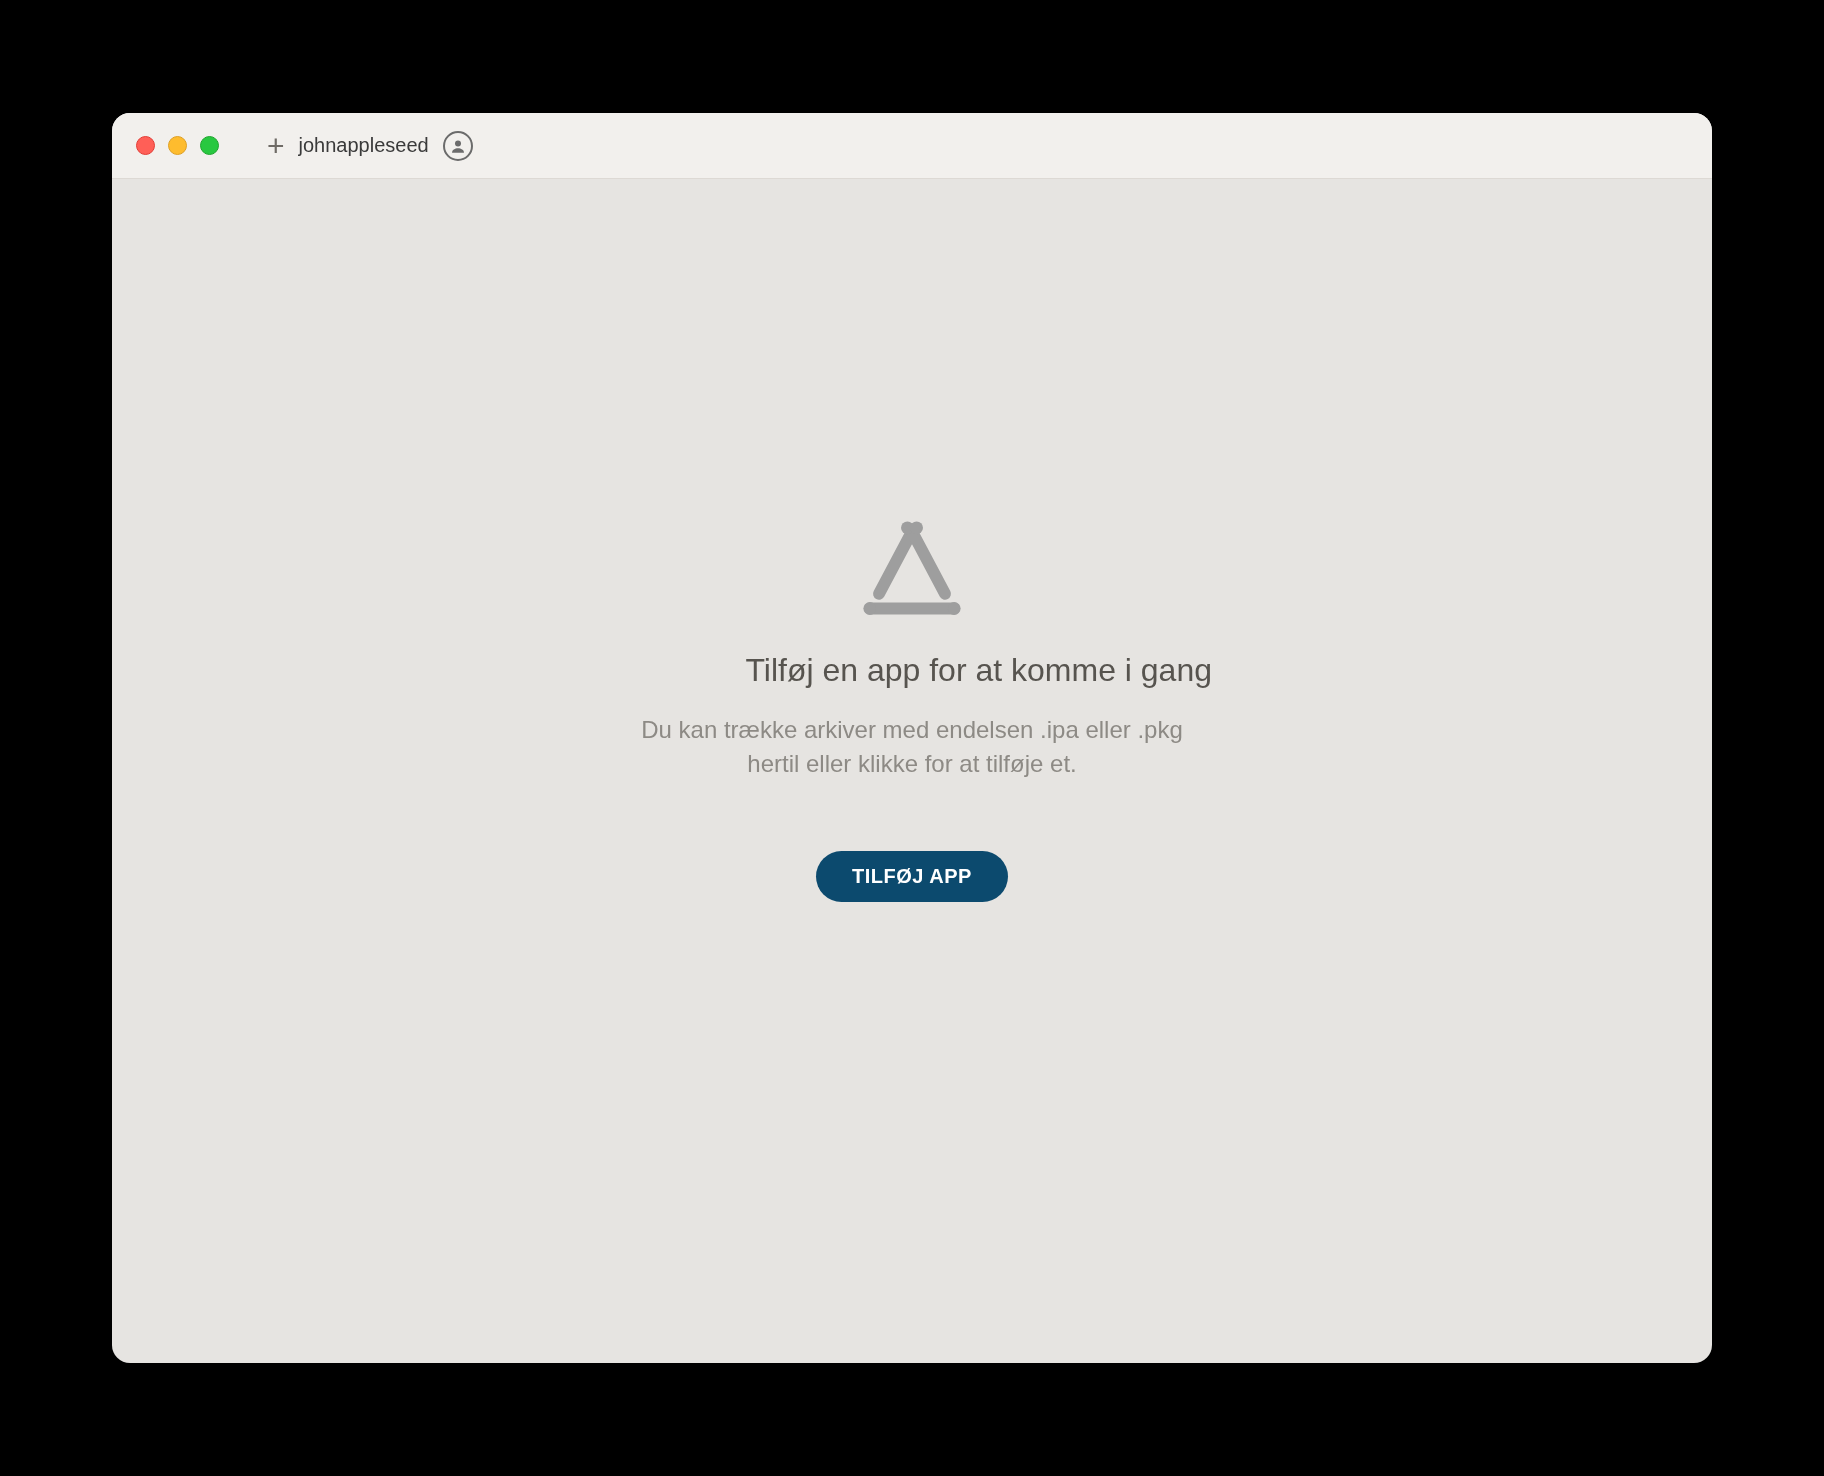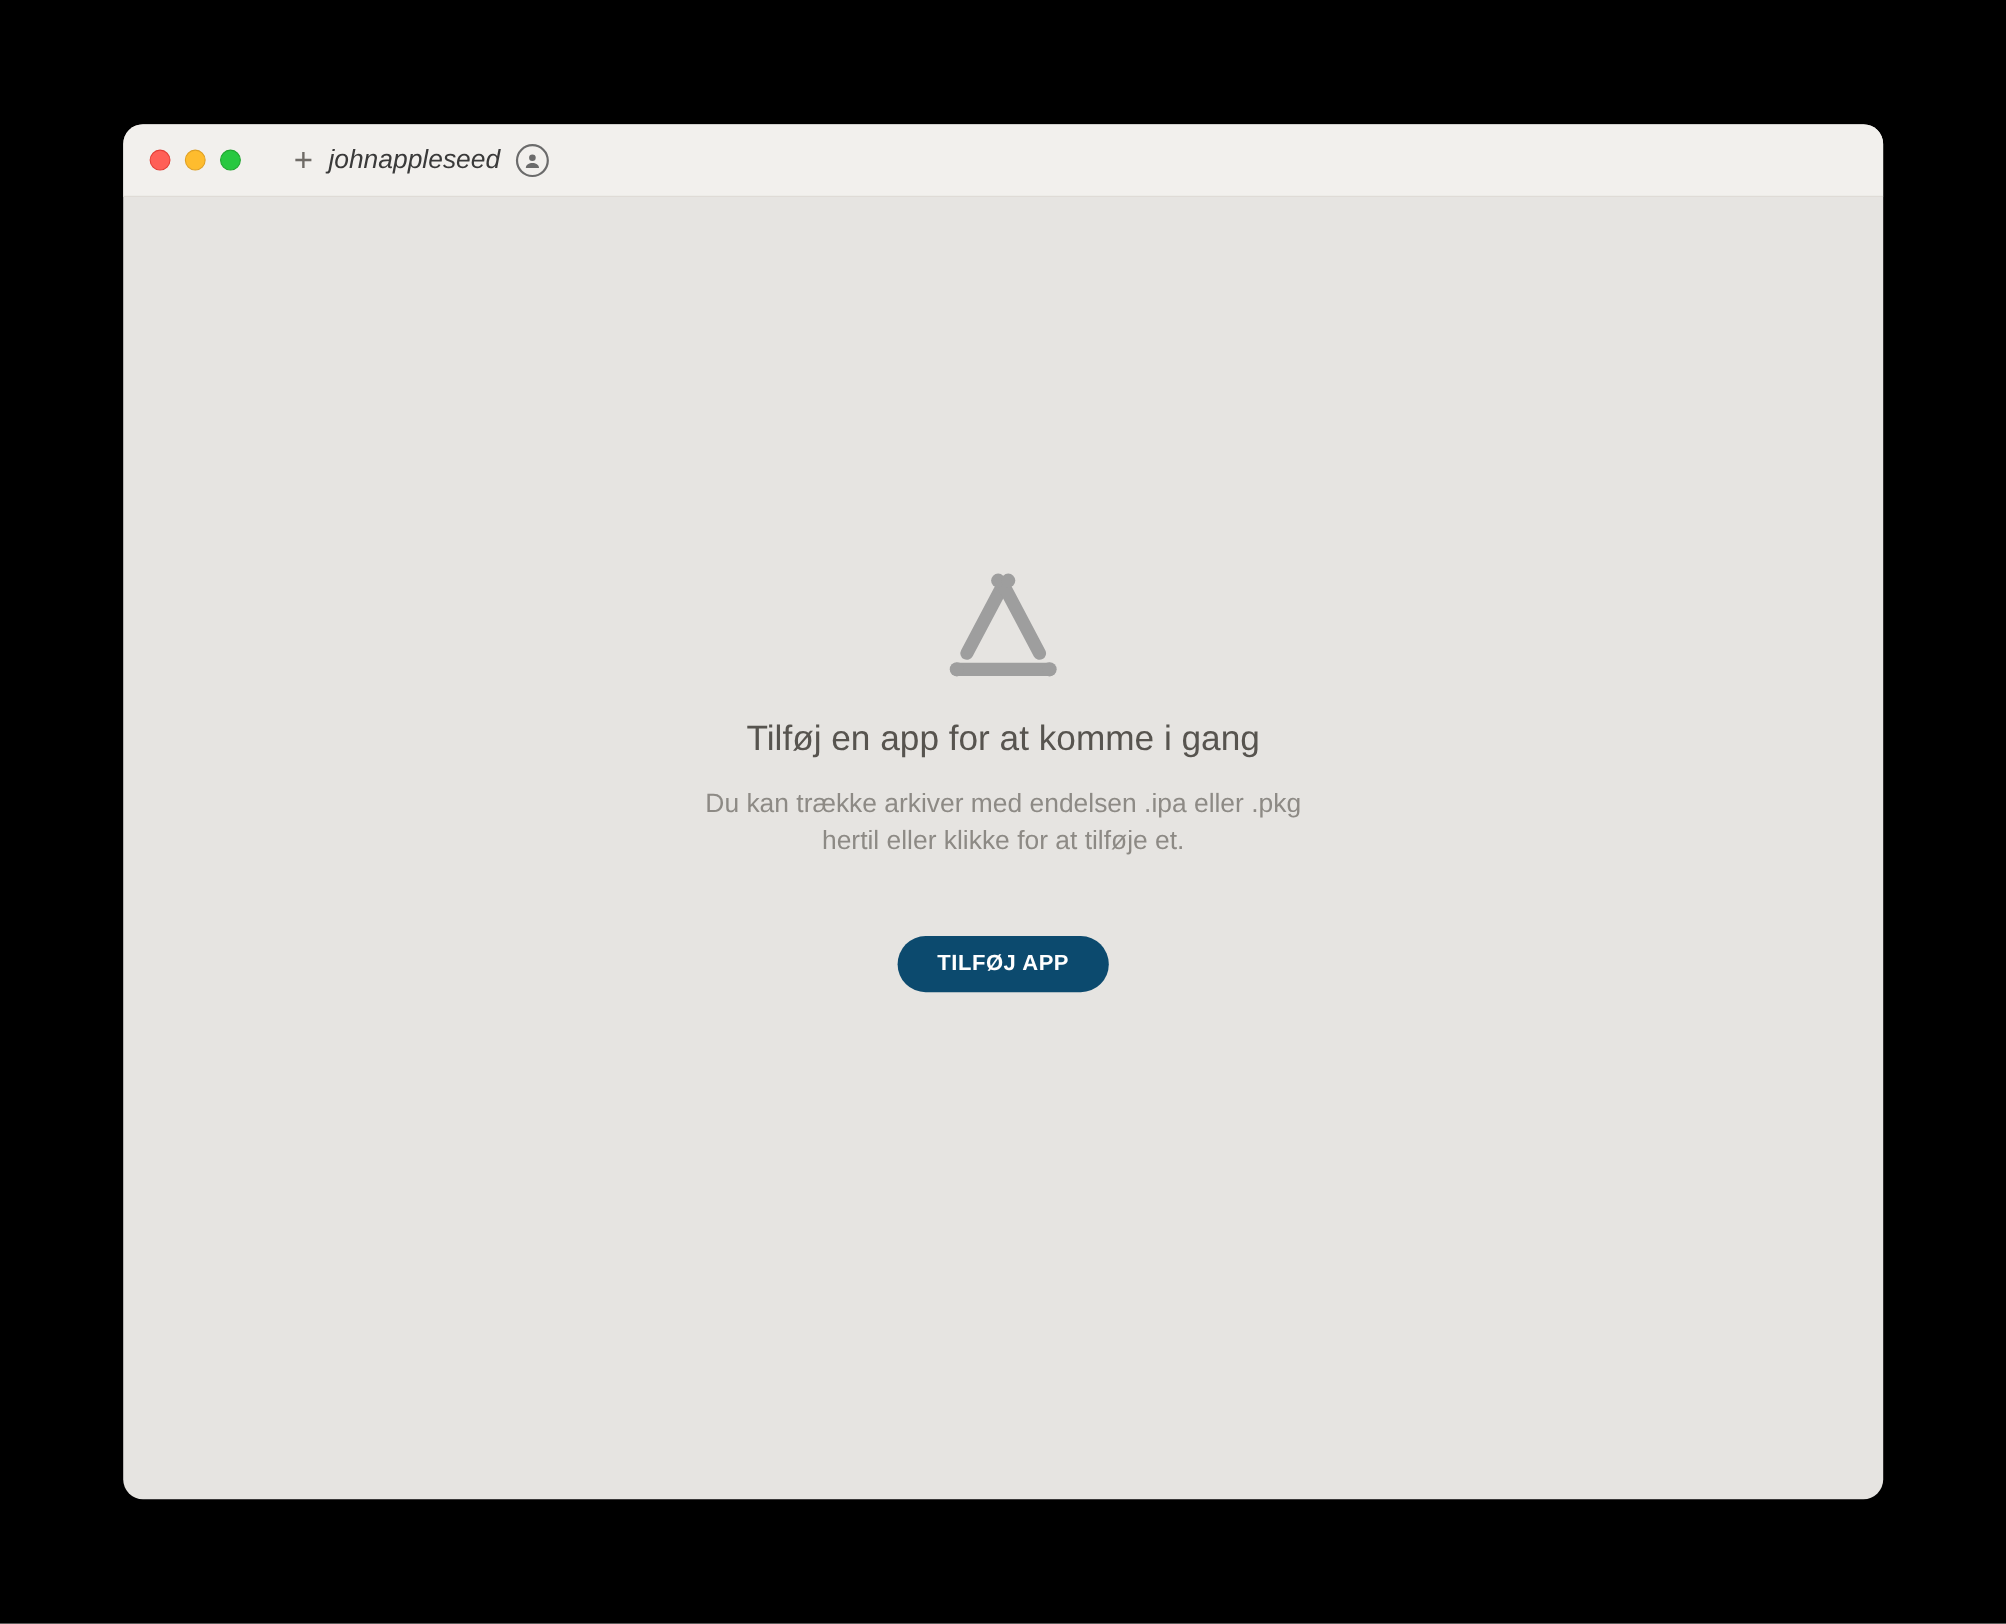--- a/index.html
+++ b/index.html
@@ -93,22 +93,21 @@
     .caret-up   { border-bottom: 5px solid #fff; }
     .caret-down { border-top: 5px solid #fff; }
 
     .tb-right {
       display: flex;
       align-items: center;
       gap: 14px;
       color: #3a3a3a;
     }
     .username {
-      font-size: 24px;
-      font-style: italic;
+      font-size: 20px;
     }
     .avatar {
       width: 30px; height: 30px;
       border-radius: 50%;
       border: 2.5px solid #6b6b6b;
       display: flex;
       align-items: center;
       justify-content: center;
     }
     .avatar svg { display: block; }
@@ -126,20 +125,21 @@
     .appstore-icon {
       color: #9e9e9e;
       margin-bottom: 28px;
       display: inline-block;
     }
     .h1 {
       font-size: 32px;
       color: #57544f;
       font-weight: 500;
       margin-bottom: 24px;
+      text-align: right;
     }
     .desc {
       font-size: 24px;
       color: #8d8a85;
       line-height: 1.4;
       max-width: 600px;
       margin: 0 auto 70px;
     }
     .cta {
       display: inline-block;

